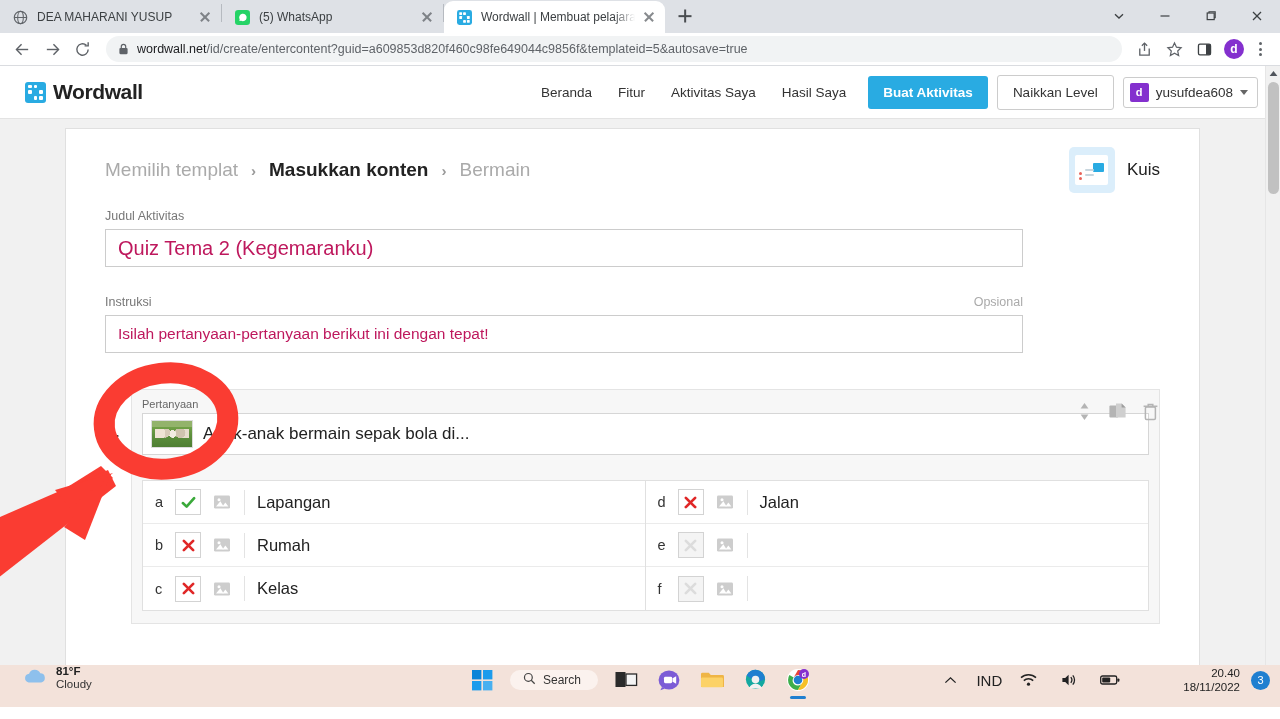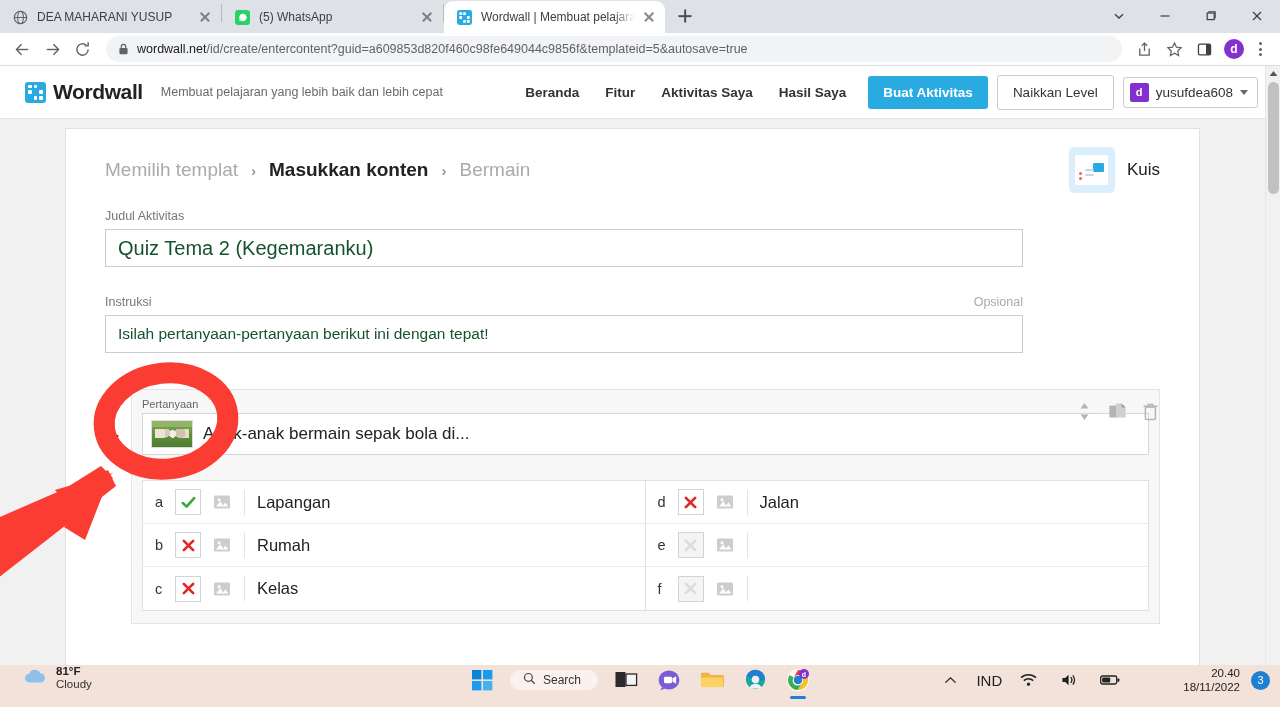--- a/index.html
+++ b/index.html
@@ -121,21 +121,21 @@
     width: 21px; height: 21px; border-radius: 3px; background: #29abe2;
     margin-right: 7px; position: relative; display: grid;
     grid-template-columns: repeat(3, 1fr); grid-template-rows: repeat(3, 1fr);
     gap: 1.6px; padding: 3px;
   }
   .logo-mark i { background: #fff; border-radius: 1px; display: block; }
   .logo-mark i.off { background: transparent; }
   .logo-text { font-size: 21px; font-weight: bold; color: #222; letter-spacing: -.4px; }
   .tagline { font-size: 12.5px; color: #6a6a6a; margin-left: 18px; }
   .nav { margin-left: auto; display: flex; align-items: center; gap: 0; }
-  .nav a { font-size: 13.5px; color: #333; text-decoration: none; padding: 0 13px; white-space: nowrap; font-weight: bold; }
+  .nav a { font-size: 13.5px; color: #333; text-decoration: none; padding: 0 13px; white-space: nowrap; }
   .btn-primary {
     background: #29abe2; color: #fff; font-size: 13.5px; font-weight: bold;
     border: none; border-radius: 3px; padding: 9px 15px; margin-left: 9px; white-space: nowrap;
   }
   .btn-outline {
     background: #fff; color: #333; font-size: 13.5px;
     border: 1px solid #ccc; border-radius: 3px; padding: 9px 15px; margin-left: 9px; white-space: nowrap;
   }
   .user-chip {
     display: flex; align-items: center; gap: 7px;
@@ -169,21 +169,21 @@
   .tpl-inner .l { height: 2px; background: #c8d6de; border-radius: 1px; margin-bottom: 2px; width: 70%; }
   .tpl-inner .blue { position: absolute; right: 4px; top: 8px; width: 11px; height: 9px; background: #29abe2; border-radius: 1px; }
   .tpl-inner .dot { width: 3px; height: 3px; border-radius: 50%; background: #e8635a; display: inline-block; margin-right: 3px; }
   .tpl-label { font-size: 17px; color: #222; }
 
   .field-label { font-size: 12.5px; color: #777; margin: 28px 0 6px; display: flex; justify-content: space-between; }
   .field-label .opt { color: #aaa; }
   .text-input {
     width: 918px; height: 38px; border: 1px solid #ccc; background: #fff;
     display: flex; align-items: center; padding: 0 12px;
-    font-size: 20px; color: #14532d;
+    font-size: 20px; color: #be185d;
   }
   .text-input.small { font-size: 15.5px; }
 
   
   .question-block { margin-top: 36px; position: relative; }
   .q-row { display: flex; align-items: flex-start; }
   .q-num { font-size: 18px; color: #333; width: 26px; padding-top: 32px; flex: 0 0 26px; }
   .q-body { flex: 1 1 auto; }
   .q-panel { background: #f7f7f7; border: 1px solid #e4e4e4; padding: 8px 10px 12px; }
   .mini-label { font-size: 11px; color: #666; margin-bottom: 3px; }
@@ -415,21 +415,20 @@
           <i class="off"></i>
           <i></i>
           <i class="off"></i>
           <i></i>
           <i class="off"></i>
           <i></i>
           <i></i>
       </span>
       <span class="logo-text">Wordwall</span>
     </div>
-    <span class="tagline">Membuat pelajaran yang lebih baik dan lebih cepat</span>
 
     <div class="nav">
       <a href="#">Beranda</a>
       <a href="#">Fitur</a>
       <a href="#">Aktivitas Saya</a>
       <a href="#">Hasil Saya</a>
       <button class="btn-primary">Buat Aktivitas</button>
       <button class="btn-outline">Naikkan Level</button>
       <div class="user-chip">
         <span class="ua">d</span>

